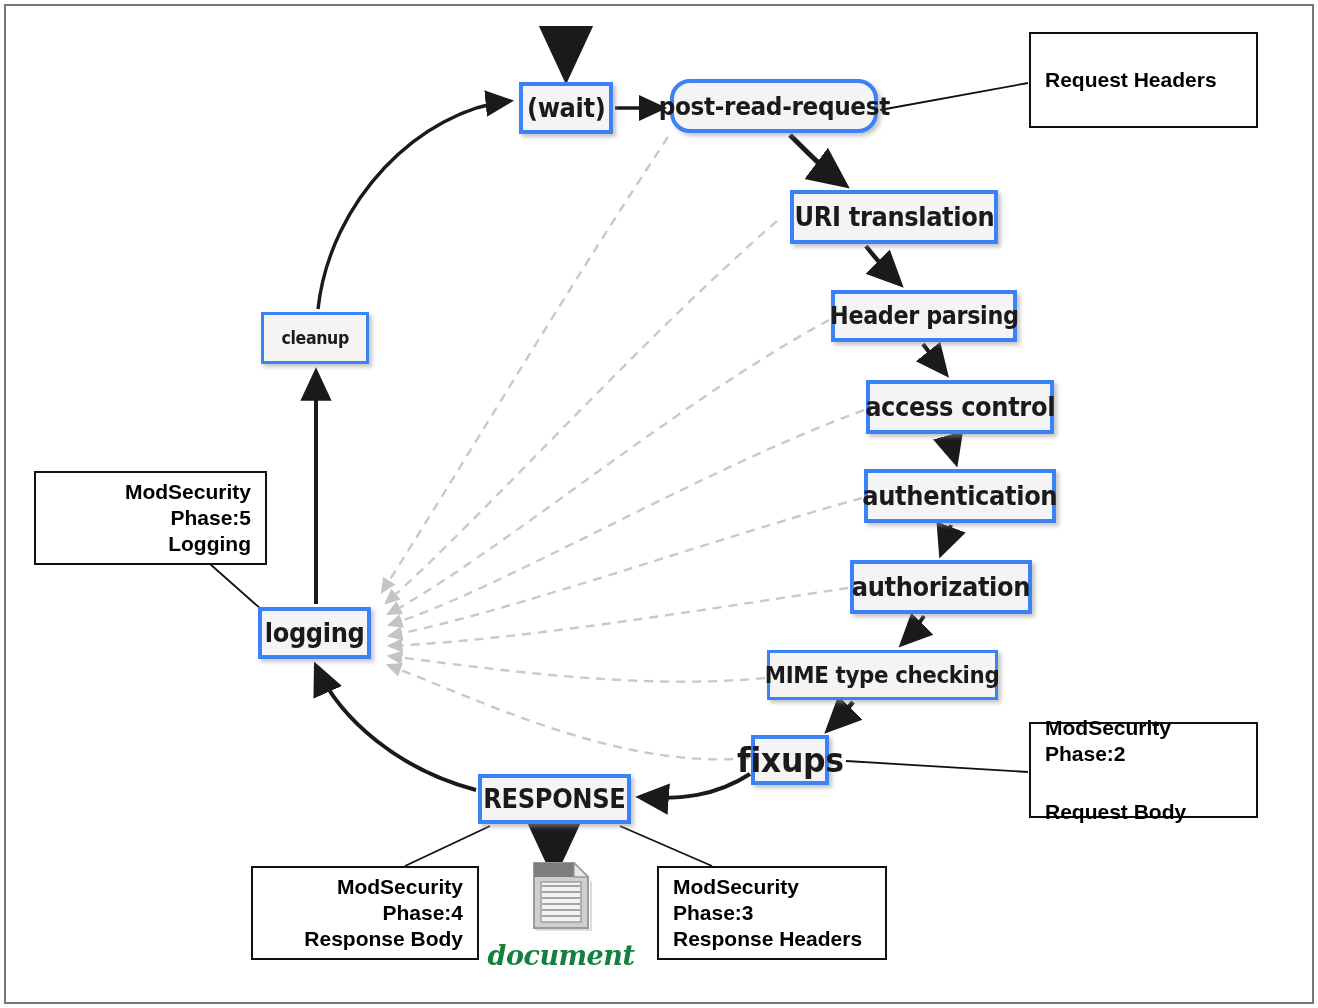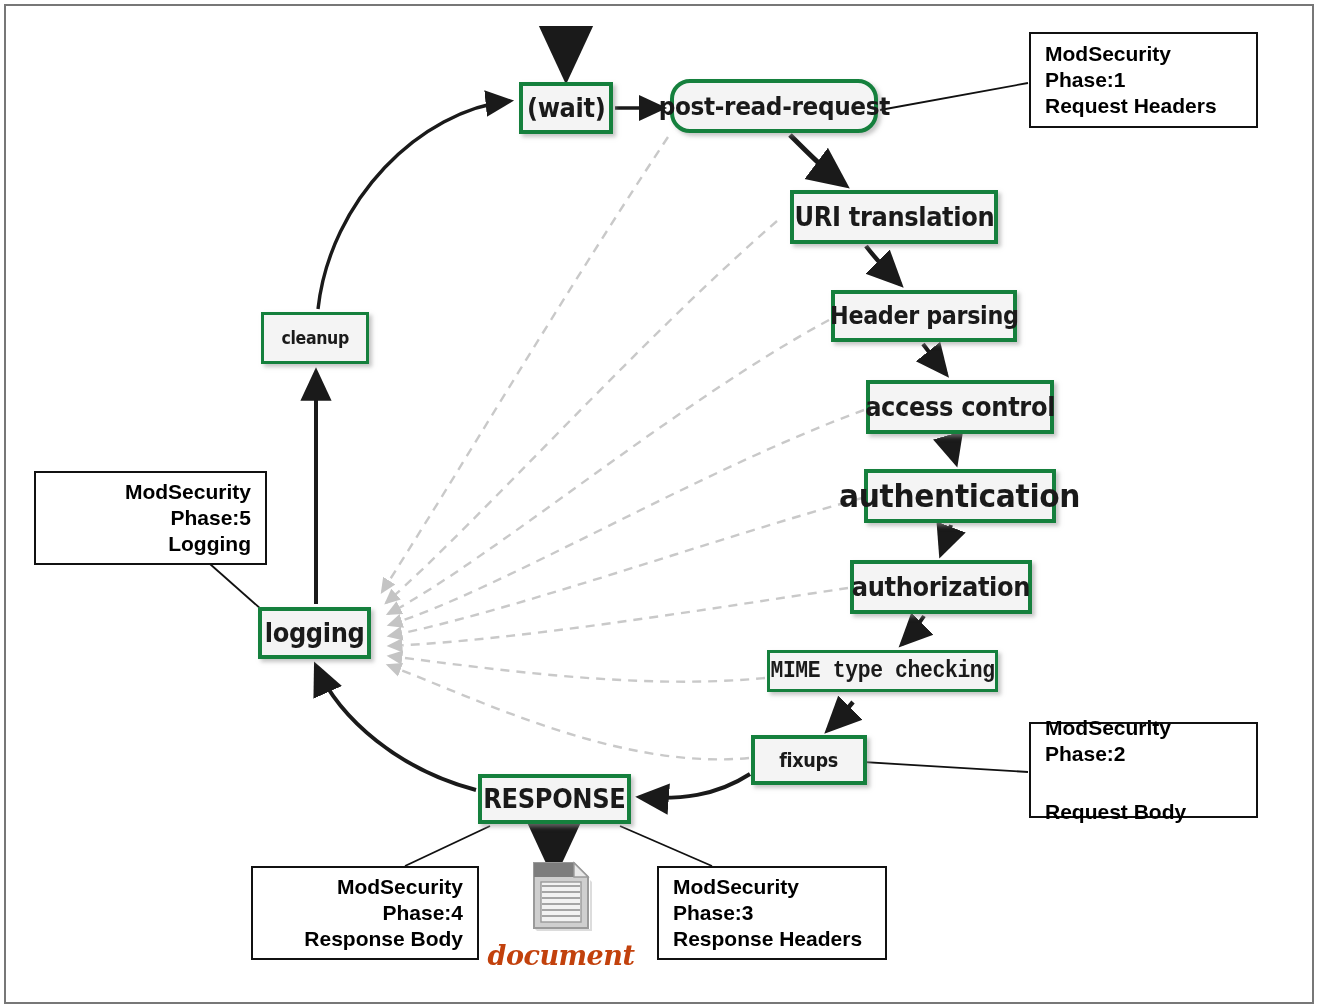--- a/index.html
+++ b/index.html
@@ -33,21 +33,21 @@
     left: 0;
     top: 0;
     width: 1318px;
     height: 1008px;
   }
   
   .node {
     position: absolute;
     box-sizing: border-box;
     background: #f4f4f4;
-    border: 4px solid #15803d;
+    border: 4px solid #3b82f6;
     display: flex;
     align-items: center;
     justify-content: center;
     color: #1a1a1a;
     font-family: "DejaVu Sans", sans-serif;
     font-weight: bold;
     letter-spacing: -0.4px;
     white-space: nowrap;
     box-shadow: 3px 3px 4px rgba(150,150,150,0.55);
   }
@@ -77,21 +77,21 @@
     display: flex;
     flex-direction: column;
     align-items: center;
   }
   .doc-label {
     margin-top: 4px;
     font-family: "DejaVu Serif", serif;
     font-weight: bold;
     font-style: italic;
     font-size: 27px;
-    color: #c2410c;
+    color: #15803d;
     letter-spacing: -0.5px;
   }
 </style>
 </head>
 <body>
 
 <div id="canvas">
 
   <div id="frame"></div>
 
@@ -158,50 +158,49 @@
   </div>
 
   <div class="node" style="left:831px;top:290px;width:186px;height:52px;font-size:24px;">
     <span>Header parsing</span>
   </div>
 
   <div class="node" style="left:866px;top:380px;width:188px;height:54px;font-size:26px;">
     <span>access control</span>
   </div>
 
-  <div class="node" style="left:864px;top:469px;width:192px;height:54px;font-size:32px;">
+  <div class="node" style="left:864px;top:469px;width:192px;height:54px;font-size:26px;">
     <span>authentication</span>
   </div>
 
   <div class="node" style="left:850px;top:560px;width:182px;height:54px;font-size:26px;">
     <span>authorization</span>
   </div>
 
-  <div class="node" style="left:767px;top:650px;width:231px;height:42px;font-size:23px;border-width:3px;font-family:Liberation Mono, monospace;">
+  <div class="node" style="left:767px;top:650px;width:231px;height:50px;font-size:23px;border-width:3px;">
     <span>MIME type checking</span>
   </div>
 
-  <div class="node" style="left:751px;top:735px;width:116px;height:50px;font-size:19px;">
+  <div class="node" style="left:751px;top:735px;width:78px;height:50px;font-size:34px;">
     <span>fixups</span>
   </div>
 
   <div class="node" style="left:478px;top:774px;width:153px;height:50px;font-size:26px;">
     <span>RESPONSE</span>
   </div>
 
   <div class="node" style="left:258px;top:607px;width:113px;height:52px;font-size:26px;">
     <span>logging</span>
   </div>
 
   <div class="node" style="left:261px;top:312px;width:108px;height:52px;font-size:17px;border-width:3px;">
     <span>cleanup</span>
   </div>
 
   <div class="callout align-left" style="left:1029px;top:32px;width:229px;height:96px;">
-    <div>ModSecurity Phase:1</div>
     <div>Request Headers</div>
   </div>
 
   <div class="callout align-right" style="left:34px;top:471px;width:233px;height:94px;">
     <div>ModSecurity Phase:5</div>
     <div>Logging</div>
   </div>
 
   <div class="callout align-left" style="left:1029px;top:722px;width:229px;height:96px;gap:32px;">
     <div>ModSecurity Phase:2</div>

